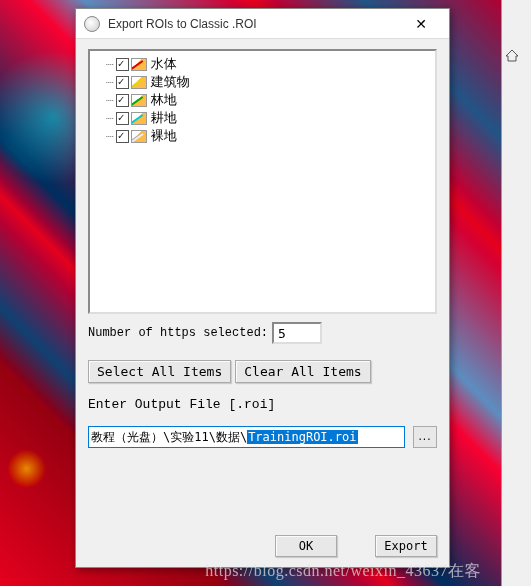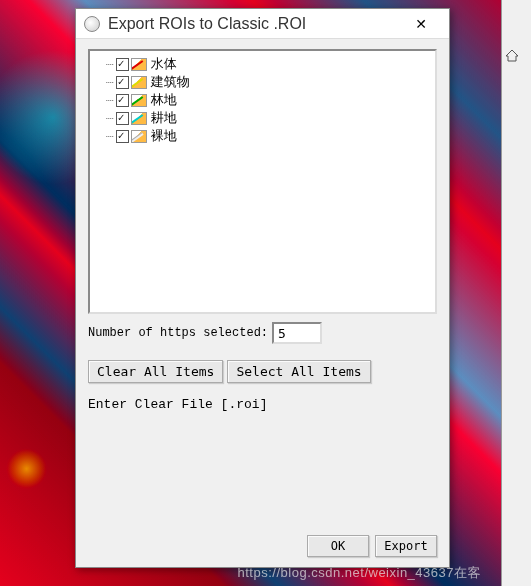--- a/index.html
+++ b/index.html
@@ -62,21 +62,21 @@
     .titlebar .app-icon {
       width: 16px; height: 16px;
       border: 1px solid #888;
       border-radius: 50%;
       margin-right: 8px;
       background: radial-gradient(circle at 40% 40%, #fff, #ccc);
     }
     .titlebar .title {
       flex: 1;
       font-family: "Segoe UI", sans-serif;
-      font-size: 16px;
+      font-size: 12px;
       color: #333;
     }
     .titlebar .close {
       width: 40px;
       text-align: center;
       font-family: "Segoe UI", sans-serif;
       font-size: 14px;
       cursor: pointer;
     }
     .body {
@@ -188,27 +188,27 @@
       font-family: sans-serif;
       letter-spacing: 1px;
     }
     .footer {
       display: flex;
       justify-content: flex-end;
       gap: 6px;
       margin-top: auto;
       padding-top: 14px;
     }
-    .footer .btn { width: 62px; text-align: center; font-family: "Segoe UI", monospace; font-size:12px;}
+    .footer .btn { width: 62px; text-align: center; font-family: "Segoe UI", monospace; font-size:12px;margin-left:32px;}
     .watermark {
       position: absolute;
       bottom: 4px; right: 50px;
       color: rgba(230,230,230,0.7);
-      font-family: Liberation Sans, sans-serif;
-      font-size: 13px;
+      font-family: Liberation Serif, serif;
+      font-size: 16px;
       letter-spacing: 0.5px;
     }
   </style>
 </head>
 <body>
 
 <div class="bg-img"></div>
 
 <div class="right-panel">
   <div>Fil</div>
@@ -260,25 +260,32 @@
         <span>裸地</span>
       </div>
     </div>
 
     <div class="row">
       <span>Number of https selected:</span>
       <input class="num-input" id="numsel" value="5" style="">
     </div>
 
     <div class="row">
+      <button class="btn">Select All Items</button>
       <button class="btn">Clear All Items</button>
-      <button class="btn">Select All Items</button>
-    </div>
-
-    <div class="label">Enter Clear File [.roi]</div>
+    </div>
+
+    <div class="label">Enter Output File [.roi]</div>
+    <div class="row">
+      <div class="out-input">
+        <span>教程（光盘）\实验11\数据\</span>
+          <span class="sel">TrainingROI.roi</span>
+      </div>
+      <div class="browse">...</div>
+    </div>
 
     <div class="footer">
       <button class="btn">OK</button>
       <button class="btn">Export</button>
     </div>
   </div>
 </div>
 
 <div class="watermark">https://blog.csdn.net/weixin_43637在客</div>
 

